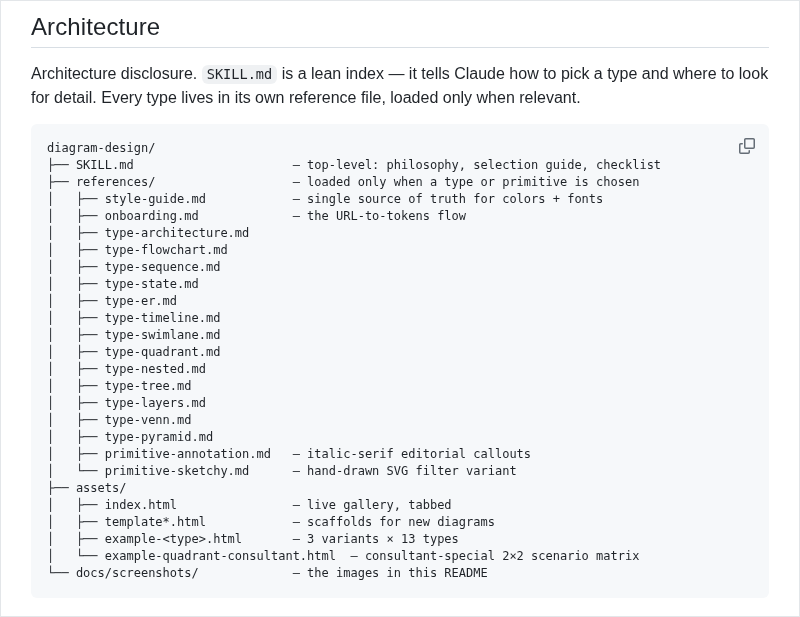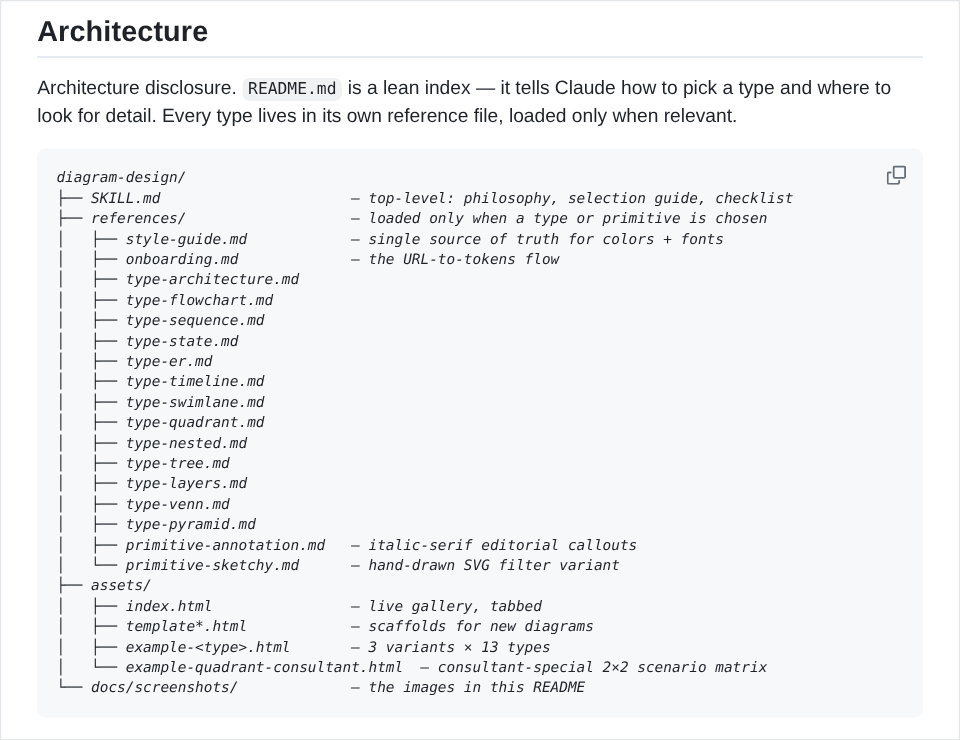--- a/index.html
+++ b/index.html
@@ -10,21 +10,21 @@
     border: 1px solid #e3e6e9;
     background: #ffffff;
     padding: 12px 30px 16px 30px;
     font-family: "Liberation Sans", sans-serif;
     color: #1f2328;
   }
   h2.section-heading {
     margin: 0;
     font-size: 24px;
     line-height: 28px;
-    font-weight: 700;
+    font-weight: 400;
     letter-spacing: 0.1px;
     padding-bottom: 6px;
     border-bottom: 1px solid #d8dee4;
   }
   p.intro {
     margin: 14px 0 14px 0;
     font-size: 16px;
     line-height: 24px;
   }
   code.inline-code {
@@ -42,21 +42,20 @@
     border-radius: 6px;
     padding: 16px;
   }
   .tree {
     font-family: "DejaVu Sans Mono", monospace;
     font-size: 12px;
     line-height: 17px;
     color: #1f2328;
     white-space: pre;
     overflow: hidden;
-    font-style: italic;
   }
   .copy-button {
     position: absolute;
     top: 8px;
     right: 8px;
     width: 28px;
     height: 28px;
     display: flex;
     align-items: center;
     justify-content: center;
@@ -69,21 +68,21 @@
   }
   .copy-button svg { display: block; fill: currentColor; }
 </style>
 </head>
 <body>
 
 <div class="page">
 
   <h2 class="section-heading">Architecture</h2>
 
-  <p class="intro"><span>Architecture disclosure. </span><code class="inline-code">README.md</code><span> is a lean index — it tells Claude how to pick a type and where to look for detail. Every type lives in its own reference file, loaded only when relevant.</span></p>
+  <p class="intro"><span>Architecture disclosure. </span><code class="inline-code">SKILL.md</code><span> is a lean index — it tells Claude how to pick a type and where to look for detail. Every type lives in its own reference file, loaded only when relevant.</span></p>
 
   <div class="code-block">
     <button class="copy-button" aria-label="Copy">
       <span>
         <svg width="16" height="16" viewBox="0 0 16 16" aria-hidden="true">
           <path d="M0 6.75C0 5.784.784 5 1.75 5h1.5a.75.75 0 0 1 0 1.5h-1.5a.25.25 0 0 0-.25.25v7.5c0 .138.112.25.25.25h7.5a.25.25 0 0 0 .25-.25v-1.5a.75.75 0 0 1 1.5 0v1.5A1.75 1.75 0 0 1 9.25 16h-7.5A1.75 1.75 0 0 1 0 14.25Z"></path>
           <path d="M5 1.75C5 .784 5.784 0 6.75 0h7.5C15.216 0 16 .784 16 1.75v7.5A1.75 1.75 0 0 1 14.25 11h-7.5A1.75 1.75 0 0 1 5 9.25Zm1.75-.25a.25.25 0 0 0-.25.25v7.5c0 .138.112.25.25.25h7.5a.25.25 0 0 0 .25-.25v-7.5a.25.25 0 0 0-.25-.25Z"></path>
         </svg>
       </span>
     </button>

